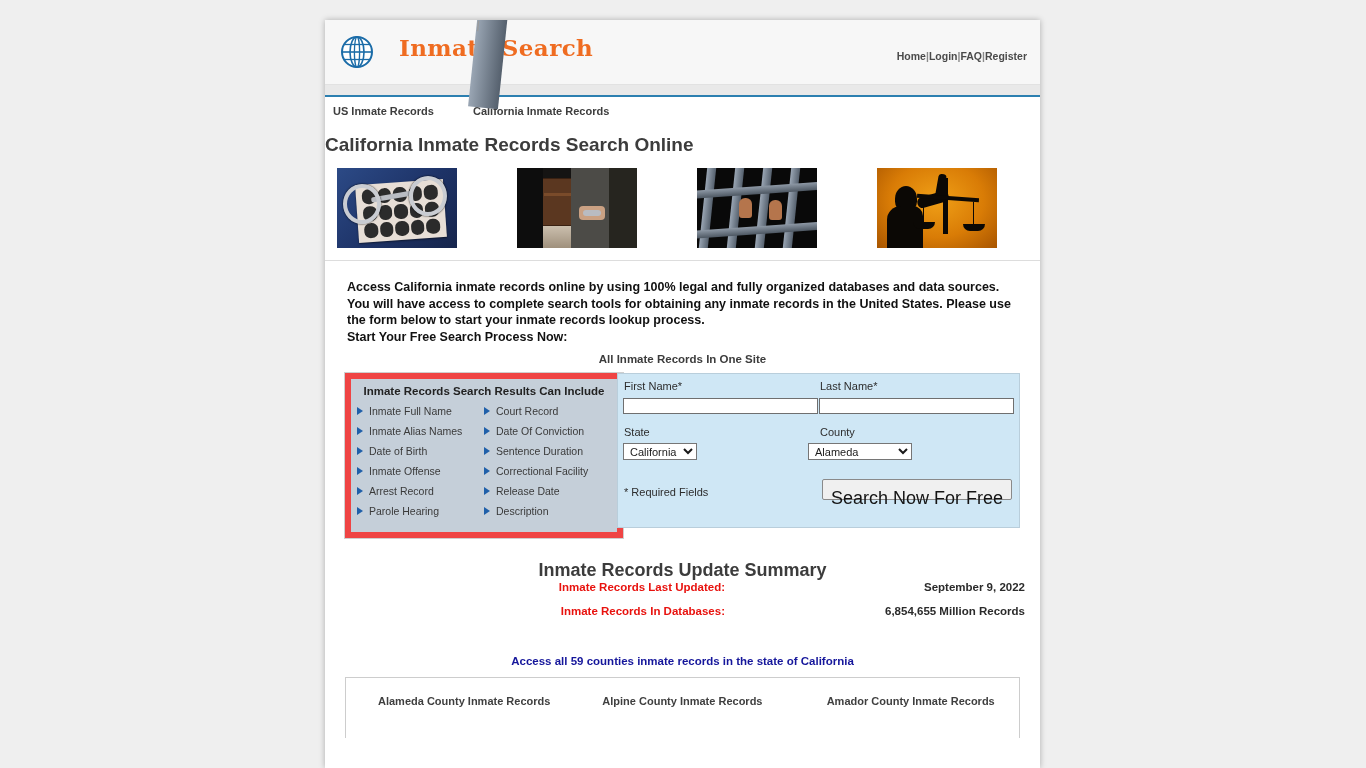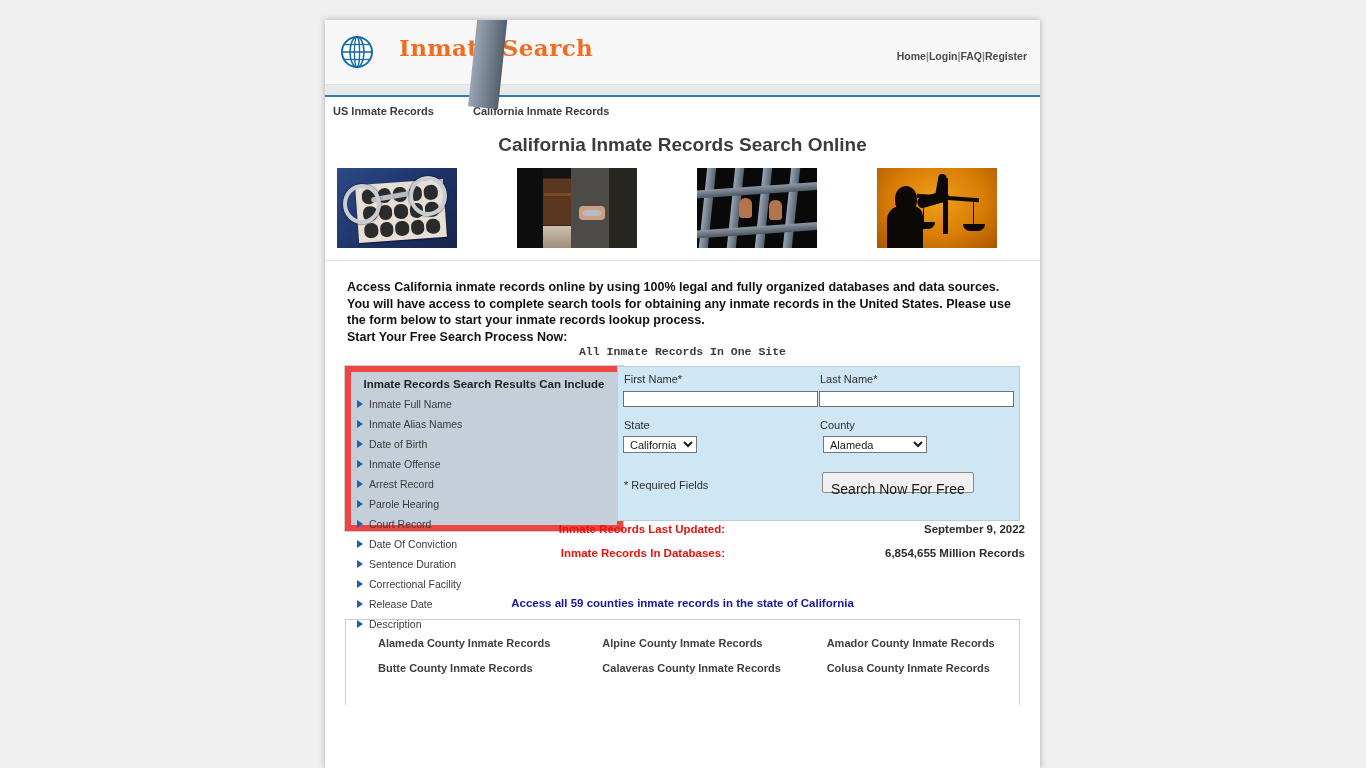--- a/index.html
+++ b/index.html
@@ -78,21 +78,21 @@
     color: #3d3d3d;
     border-bottom: 1px solid #ffffff;
   }
   .crumbs a { color: #3d3d3d; text-decoration: none; }
   .crumbs .c1 { display: inline-block; width: 140px; }
   .crumbs .bar { display: inline-block; width: 30px; color: #9b9b9b; }
 
   
   h1.page-title {
     margin: 8px 0 0 0;
-    text-align: center;
+    text-align: left;
     font-size: 19px;
     font-weight: bold;
     color: #3c3c3c;
   }
 
   
   .strip {
     position: relative;
     height: 92px;
     margin-top: 12px;
@@ -154,26 +154,25 @@
 
   
   .intro {
     margin: 18px 22px 0 22px;
     font-size: 12.5px;
     font-weight: bold;
     color: #111111;
     line-height: 16.5px;
   }
   .tagline {
-    margin-top: 0;
+    margin-top: 8px;
     text-align: center;
     font-size: 11.5px;
     font-weight: bold;
     color: #3c3c3c;
-    font-family: Liberation Mono, monospace;
   }
 
   
   .searchwrap {
     position: relative;
     margin: 8px 20px 0 20px;
     height: 157px;
   }
   .panel-left {
     position: absolute;
@@ -187,21 +186,20 @@
   .panel-left h2 {
     margin: 6px 0 4px 0;
     text-align: center;
     font-size: 11.5px;
     font-weight: bold;
     color: #222222;
   }
   .feat-cols {
     display: flex;
     padding: 0 6px;
-    flex-direction: column;
   }
   .feat-col { width: 50%; }
   .feat {
     display: flex;
     align-items: center;
     height: 20px;
     font-size: 10.5px;
     color: #3a3a3a;
   }
   .tri {
@@ -255,21 +253,21 @@
   }
   .btn-search {
     position: absolute;
     left: 204px; top: 105px;
     height: 21px;
     padding: 8px 8px;
     background: #f0f0f0;
     border: 1px solid #8a8a8a;
     border-radius: 2px;
     font-family: "Liberation Sans", sans-serif;
-    font-size: 14px;
+    font-size: 18px;
     color: #141414;
     cursor: pointer;
   }
 
   
   h2.summary-title {
     margin: 30px 0 0 0;
     text-align: center;
     font-size: 18px;
     font-weight: bold;
@@ -487,53 +485,49 @@
       <input class="txt" style="left: 5px; top: 24px; width: 195px;" type="text" value="">
       <span class="fld-label" style="left:202px;top:6px">Last Name*</span>
       <input class="txt" style="left: 201px; top: 24px; width: 195px;" type="text" value="">
 
       <span class="fld-label" style="left:6px;top:52px">State</span>
       <select class="sel" style="left:5px;top:69px;width:74px">
         <option>California</option>
       </select>
 
       <span class="fld-label" style="left:202px;top:52px">County</span>
-      <select class="sel" style="left:205px;top:69px;width:104px">
+      <select class="sel" style="left:190px;top:69px;width:104px">
         <option>Alameda</option>
       </select>
 
       <span class="req">* Required Fields</span>
       <button class="btn-search">Search Now For Free</button>
     </div>
   </div>
 
+  <h2 class="summary-title">Inmate Records Update Summary</h2>
   <div class="sum-row">
     <span class="sum-label">Inmate Records Last Updated:</span>
     <span class="sum-val">September 9, 2022</span>
   </div>
   <div class="sum-row">
     <span class="sum-label">Inmate Records In Databases:</span>
     <span class="sum-val">6,854,655 Million Records</span>
   </div>
 
   <div class="counties-head">Access all 59 counties inmate records in the state of California</div>
   <div class="counties-box">
     <table class="ctable">
       <tbody>
           <tr>
         <td><a href="#">Alameda County Inmate Records</a></td>
         <td><a href="#">Alpine County Inmate Records</a></td>
         <td><a href="#">Amador County Inmate Records</a></td>
       </tr>
       <tr>
-        <td><a href="#">Butte County Inmate Records</a></td>
-        <td><a href="#">Calaveras County Inmate Records</a></td>
-        <td><a href="#">Colusa County Inmate Records</a></td>
-      </tr>
-      <tr>
         <td></td>
         <td></td>
         <td></td>
       </tr>
     </tbody>
       </table>
   </div>
 
 </div>
 

